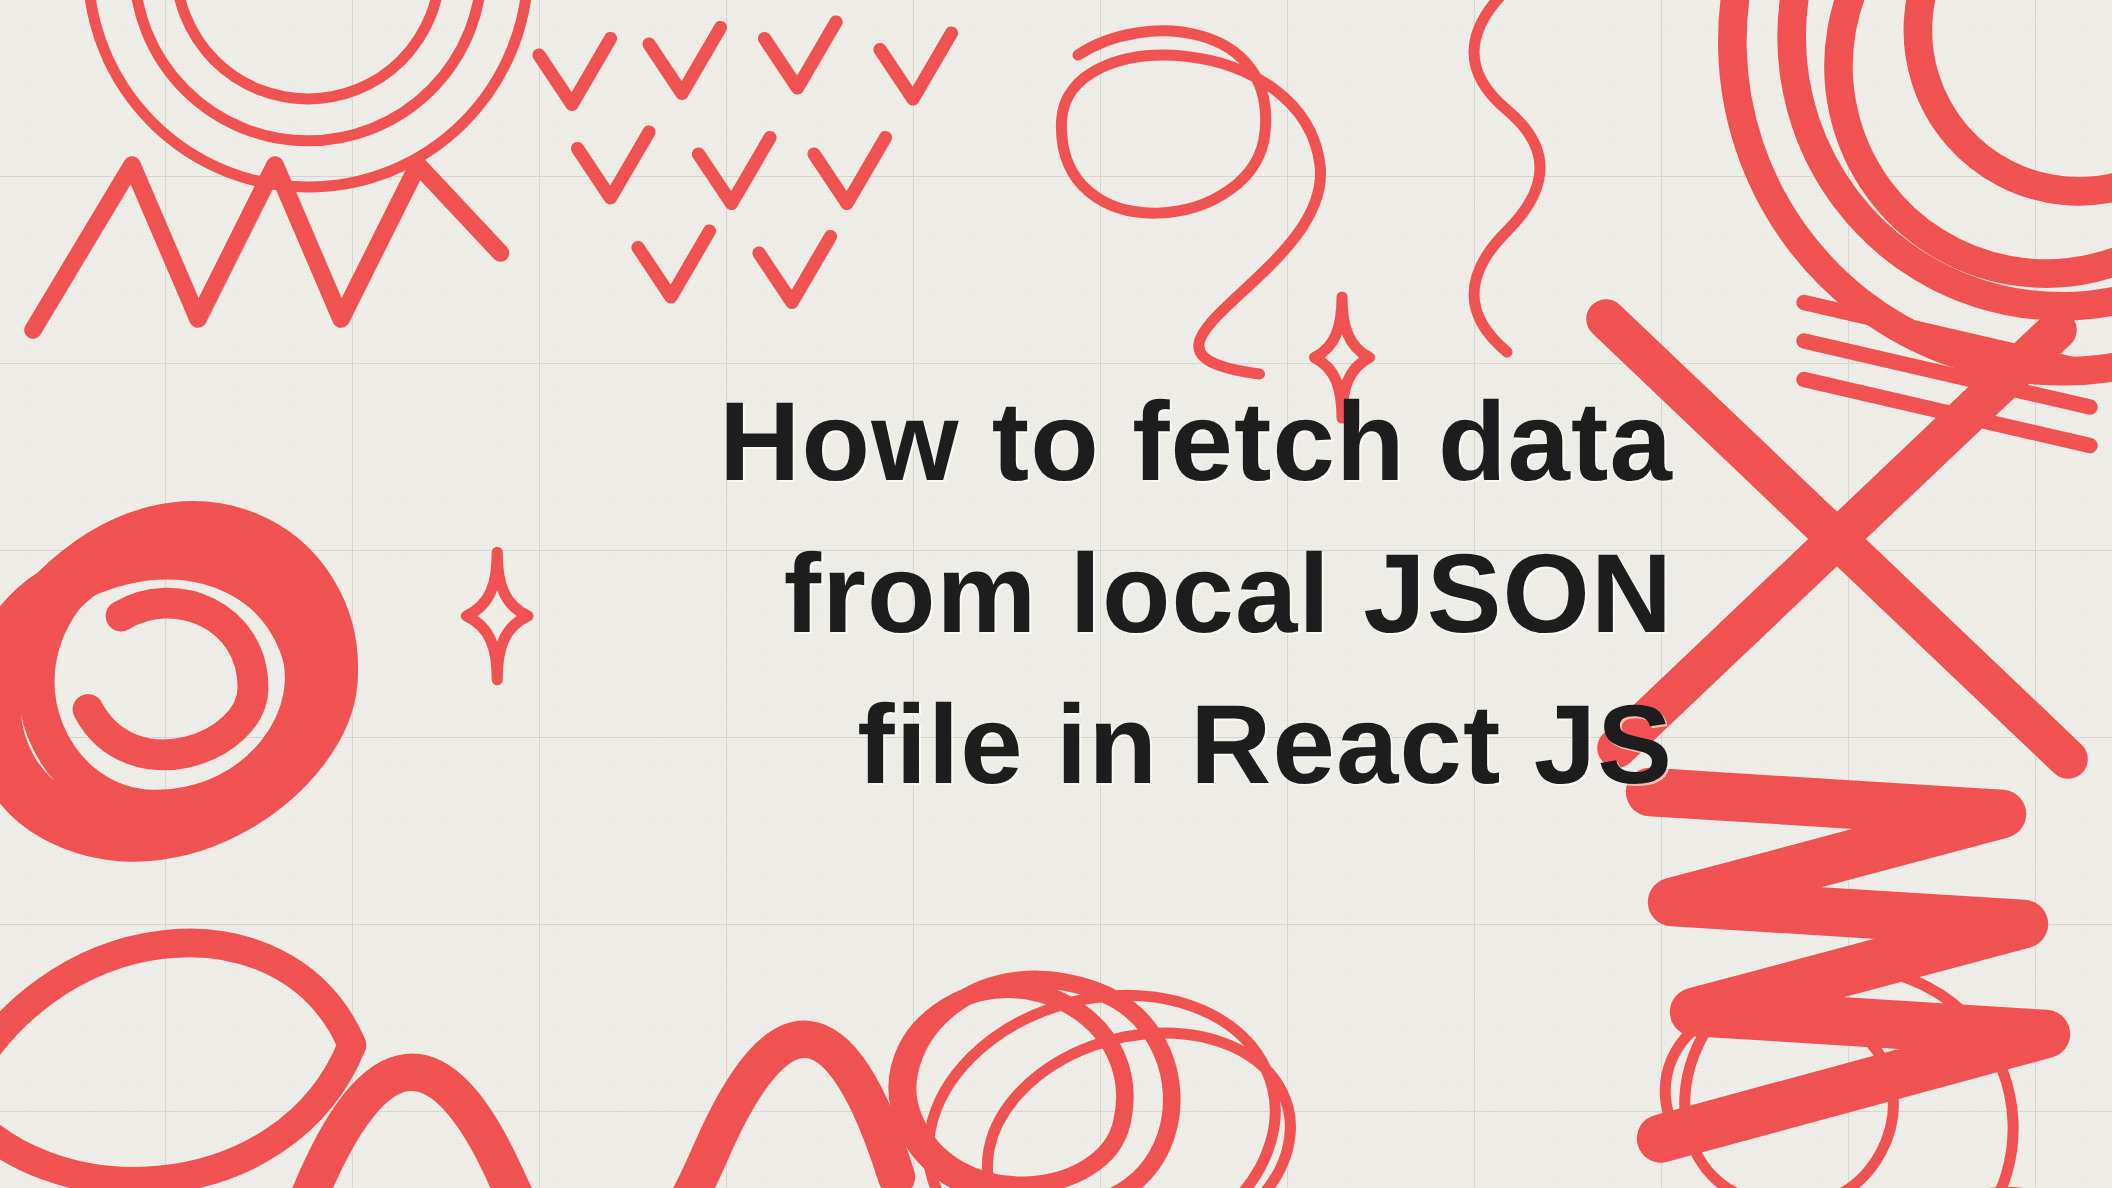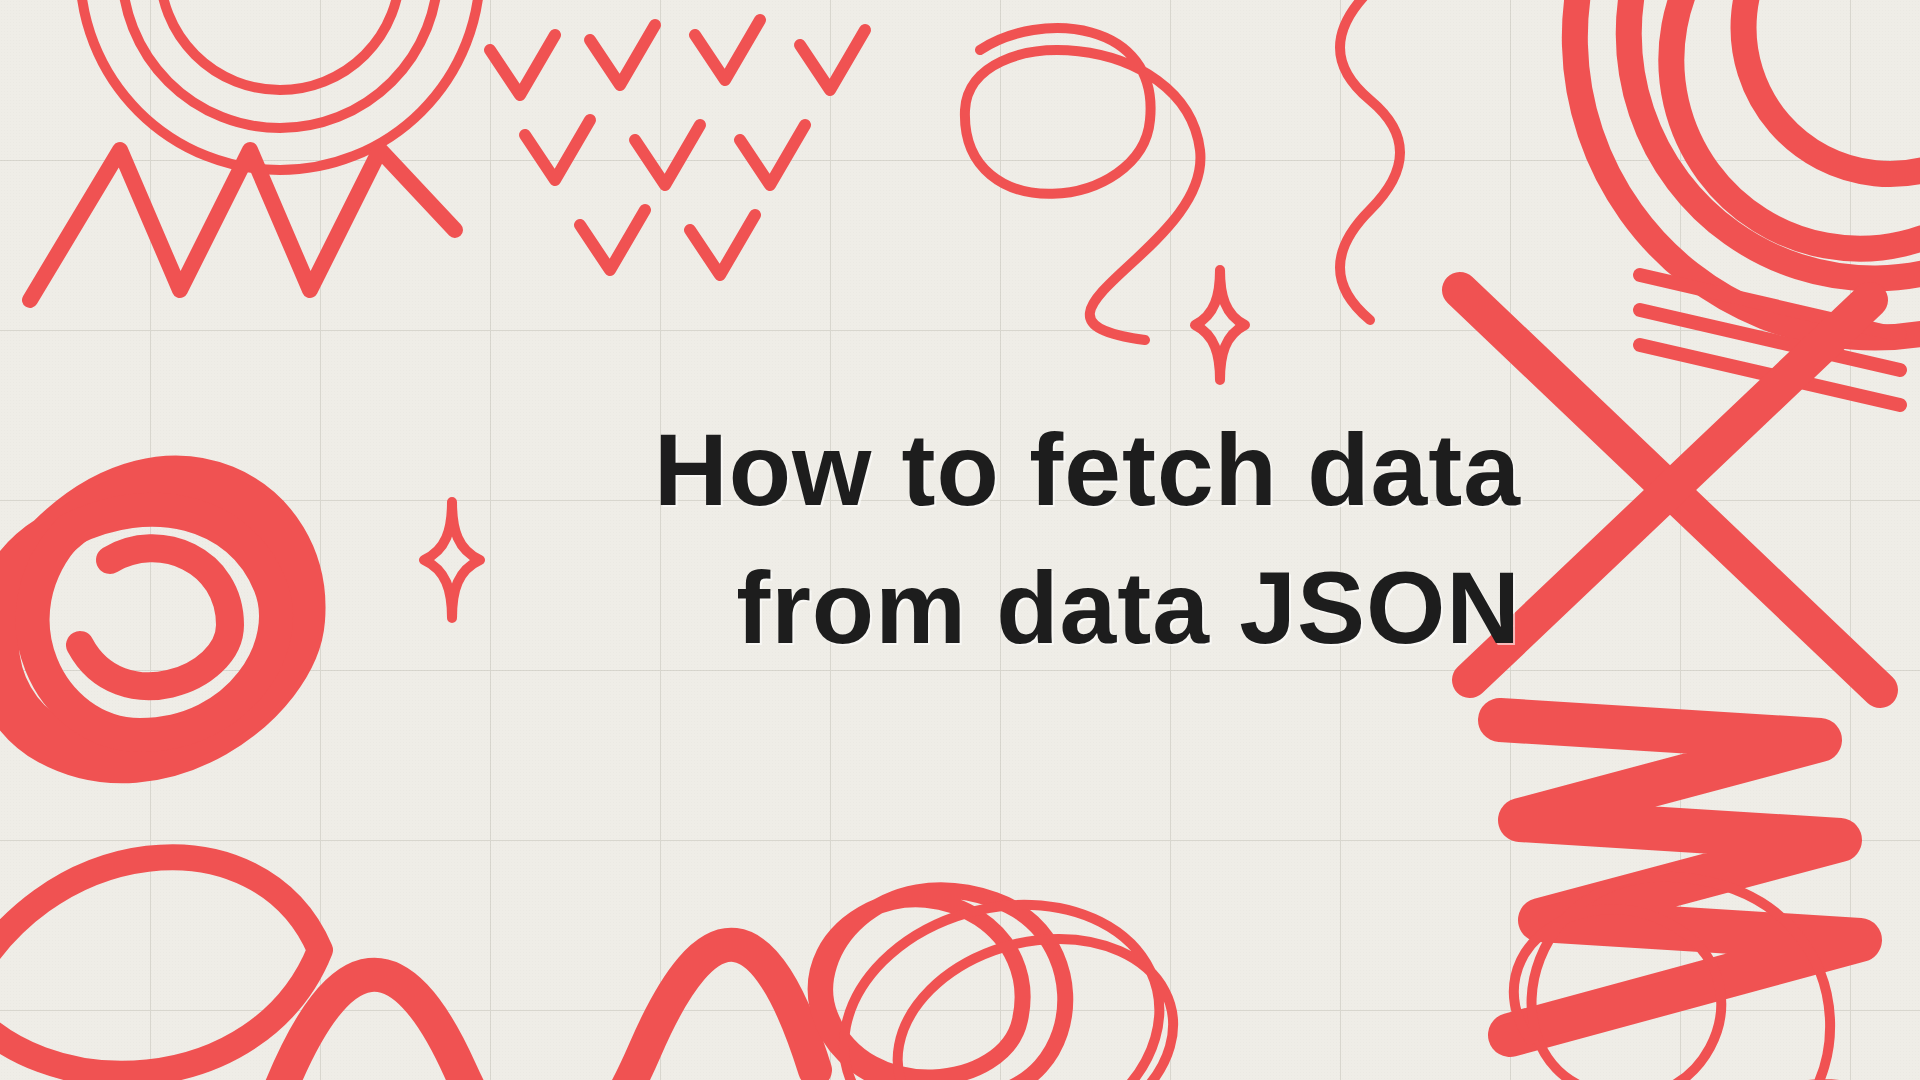--- a/index.html
+++ b/index.html
@@ -176,14 +176,15 @@
            c90 60 20 200 -90 160
            c-110 -40 -60 -240 110 -210
            c170 30 170 250 20 280
            c-40 8 60 -120 160 -60
            c70 42 40 150 -50 150
            c50 -110 190 -60 170 60"></path>
 </svg>
 
 <div class="title">
   <span>How to fetch data</span>
-  <span>from data JSON</span>
+  <span>from local JSON</span>
+  <span>file in React JS</span>
 </div>
 
 </body></html>

